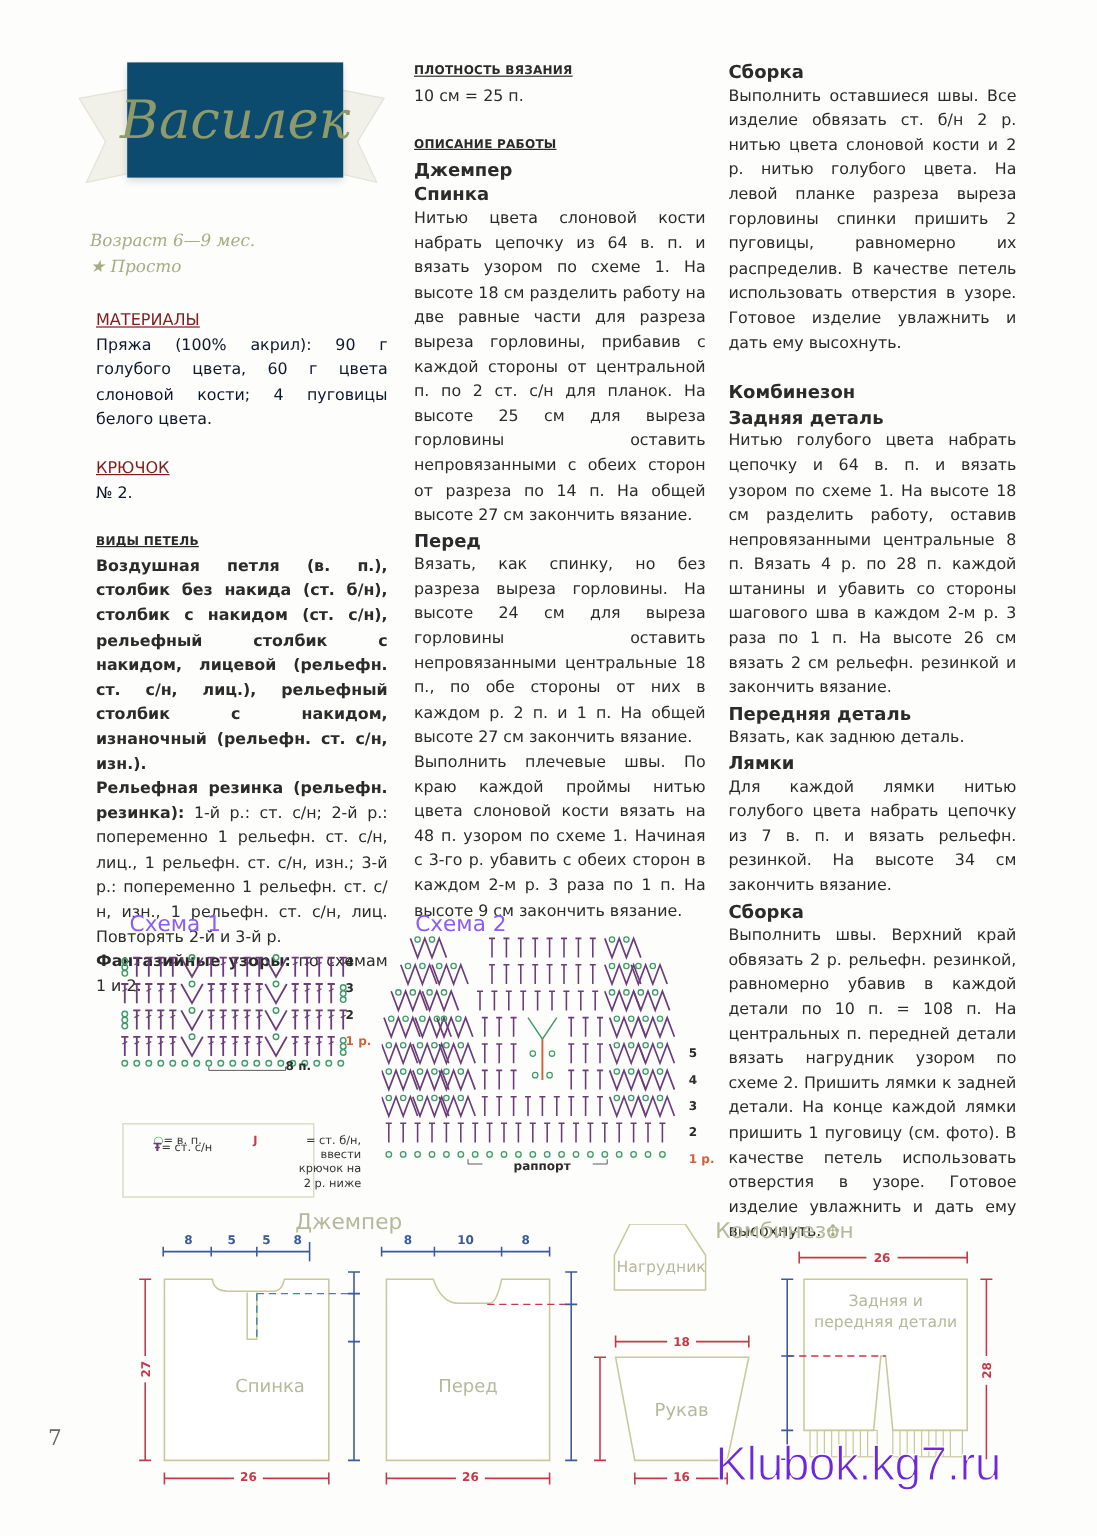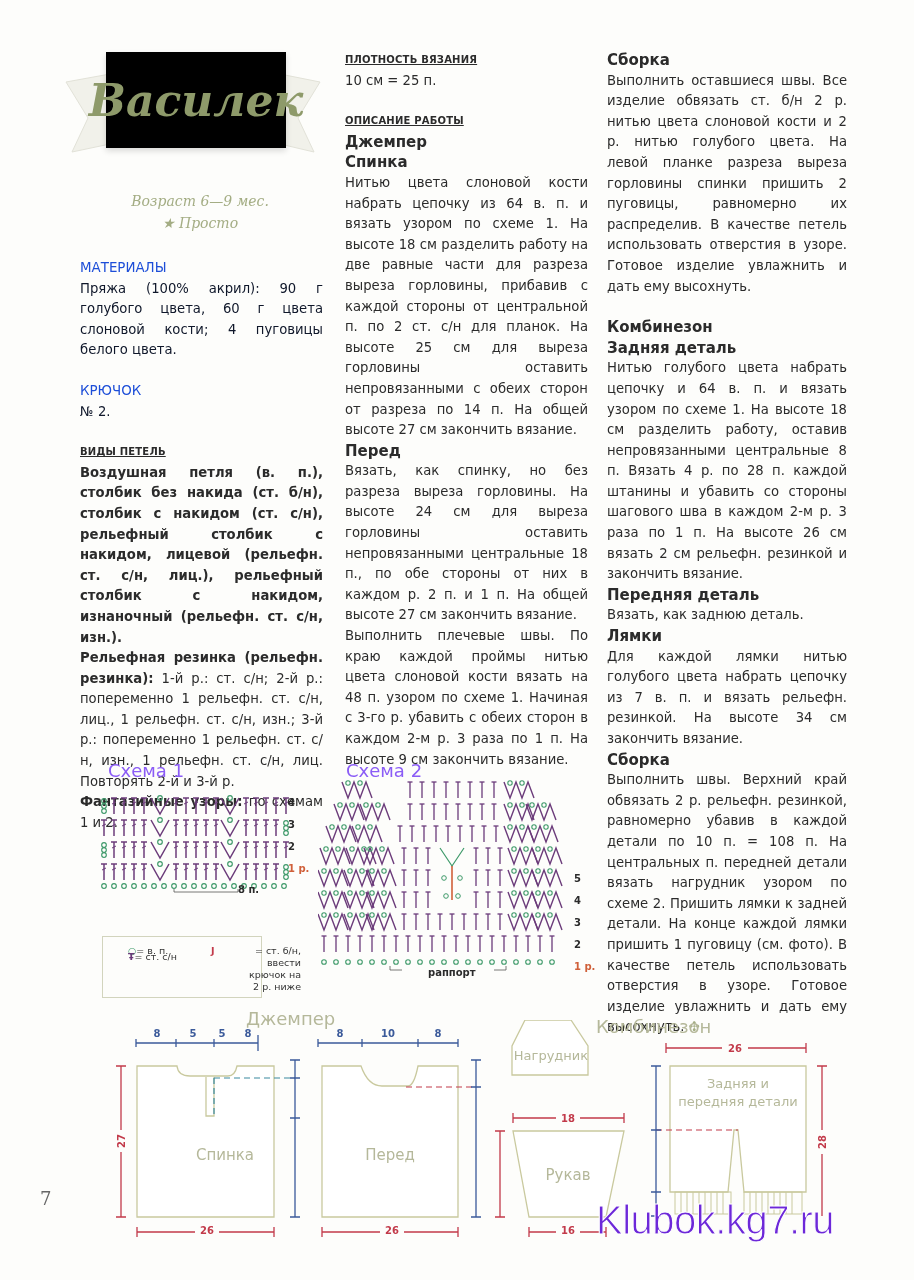--- a/index.html
+++ b/index.html
@@ -5,32 +5,32 @@
   * { box-sizing: border-box; margin: 0; padding: 0; }
   html, body { width: 914px; height: 1280px; background: #fdfdfb; overflow: hidden; }
   body { position: relative; font-family: "DejaVu Sans", sans-serif; color: #2b2b2b; }
 
   .col { position: absolute; font-size: 13.2px; line-height: 20.6px; }
   .col p { text-align: justify; }
   .h-cap { font-weight: bold; text-decoration: underline; letter-spacing: 0.2px; font-size: 10px; }
   .h-sub { font-weight: bold; font-size: 15px; }
   .gap { height: 20px; }
   .olive { color: #0f172a; }
-  .olive-cap { color: #1d4ed8; font-weight: normal; font-size: 13.4px; }
+  .olive-cap { color: #7f1d1d; font-weight: normal; text-decoration: underline; font-size: 13.4px; }
   b { font-weight: bold; }
 
   
   .banner { position: absolute; left: 58px; top: 44px; width: 270px; height: 120px; }
   .banner-title {
     position: absolute; left: 48px; top: 8px; width: 180px; height: 96px;
-    background: #000000; box-shadow: 0 3px 6px rgba(0,0,0,0.14);
+    background: #0c4a6e; box-shadow: 0 3px 6px rgba(0,0,0,0.14);
     display: flex; align-items: center; justify-content: center;
-    font-family: "DejaVu Serif", serif; font-style: italic; font-size: 44px; color: #8e9a6a; font-weight: bold;
+    font-family: "DejaVu Serif", serif; font-style: italic; font-size: 44px; color: #8e9a6a;
   }
-  .meta { position: absolute; left: 75px; top: 190px; width: 250px; text-align: center;
+  .meta { position: absolute; left: 75px; top: 190px; width: 250px; text-align: left;
     font-family: "DejaVu Serif", serif; font-style: italic; color: #a4ad84; font-size: 14px; line-height: 22px; }
 
   .diagram-title { position: absolute; color: #8b5cf6; font-size: 18px; }
   .legend { position: absolute; left: 102px; top: 936px; width: 160px; height: 62px; border: 1px solid #d2d4bd; font-size: 9.5px; color: #333; }
   .pattern-label { position: absolute; font-size: 10px; font-weight: bold; }
   .page-number { position: absolute; left: 40px; top: 1188px; font-family: "DejaVu Serif", serif; font-size: 18px; color: #666; }
   .watermark { position: absolute; left: 596px; top: 1198px; font-family: "Liberation Sans", sans-serif; font-size: 40px; color: #6d28d9; -webkit-text-stroke: 1px #fff; letter-spacing: -0.5px; }
   svg text { font-family: "DejaVu Sans", sans-serif; }
 </style>
 </head>

